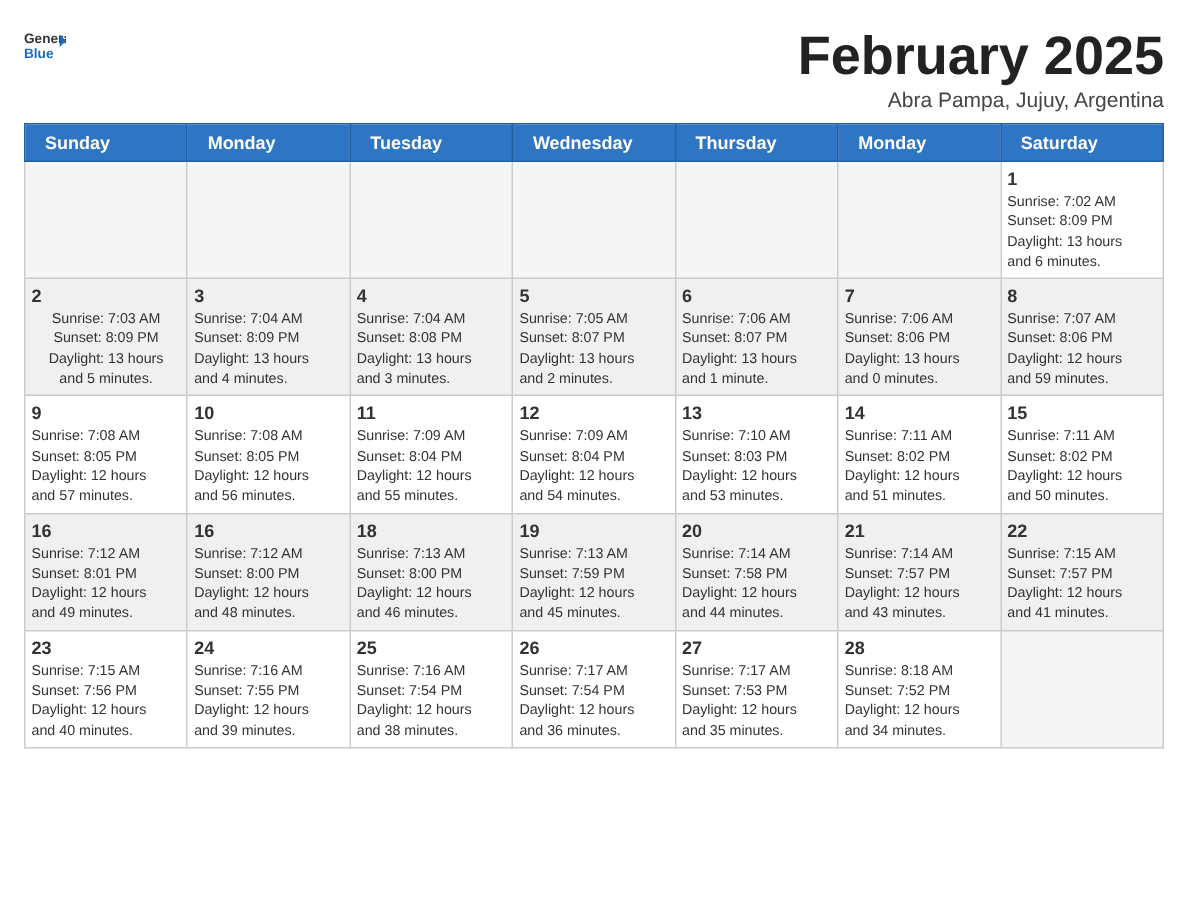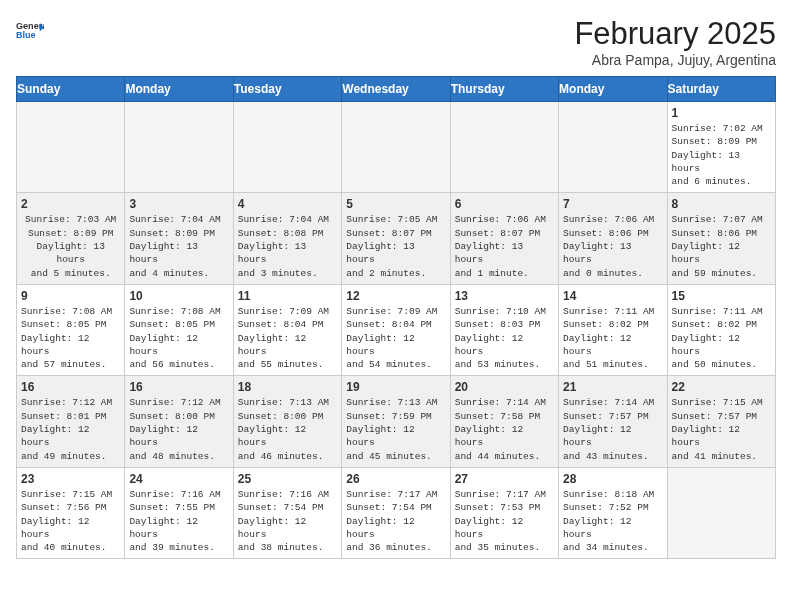--- a/index.html
+++ b/index.html
@@ -22,40 +22,40 @@
       gap: 4px;
     }
     .logo-icon {
       width: 28px;
       height: 28px;
     }
     .title-section {
       text-align: right;
     }
     .calendar-title {
-      font-size: 31px;
-      font-weight: normal;
+      font-size: 36px;
+      font-weight: bold;
       color: #222;
     }
     .calendar-subtitle {
       font-size: 14px;
       color: #444;
       text-align: right;
     }
     .calendar {
       width: 100%;
       border-collapse: collapse;
       border: 1px solid #ccc;
     }
     .calendar th {
       background-color: #2e75c4;
       color: #fff;
       font-size: 12px;
       font-weight: bold;
-      padding: 5px 0;
+      padding: 5px 13px;
       text-align: left;
       border: 1px solid #2460a0;
     }
     .calendar td {
       border: 1px solid #ccc;
       vertical-align: top;
       padding: 4px 4px;
       width: 108px;
       min-height: 80px;
       font-size: 10px;
@@ -68,21 +68,20 @@
     .day-number {
       font-size: 12px;
       font-weight: bold;
       display: block;
       margin-bottom: 2px;
     }
     .day-info {
       font-size: 9.5px;
       line-height: 1.4;
       color: #333;
-      font-family: Liberation Mono, monospace;
     }
     .row-shaded td {
       background: #f0f0f0;
     }
   </style>
 </head>
 <body>
 
 <div class="header">
   <div class="logo">

